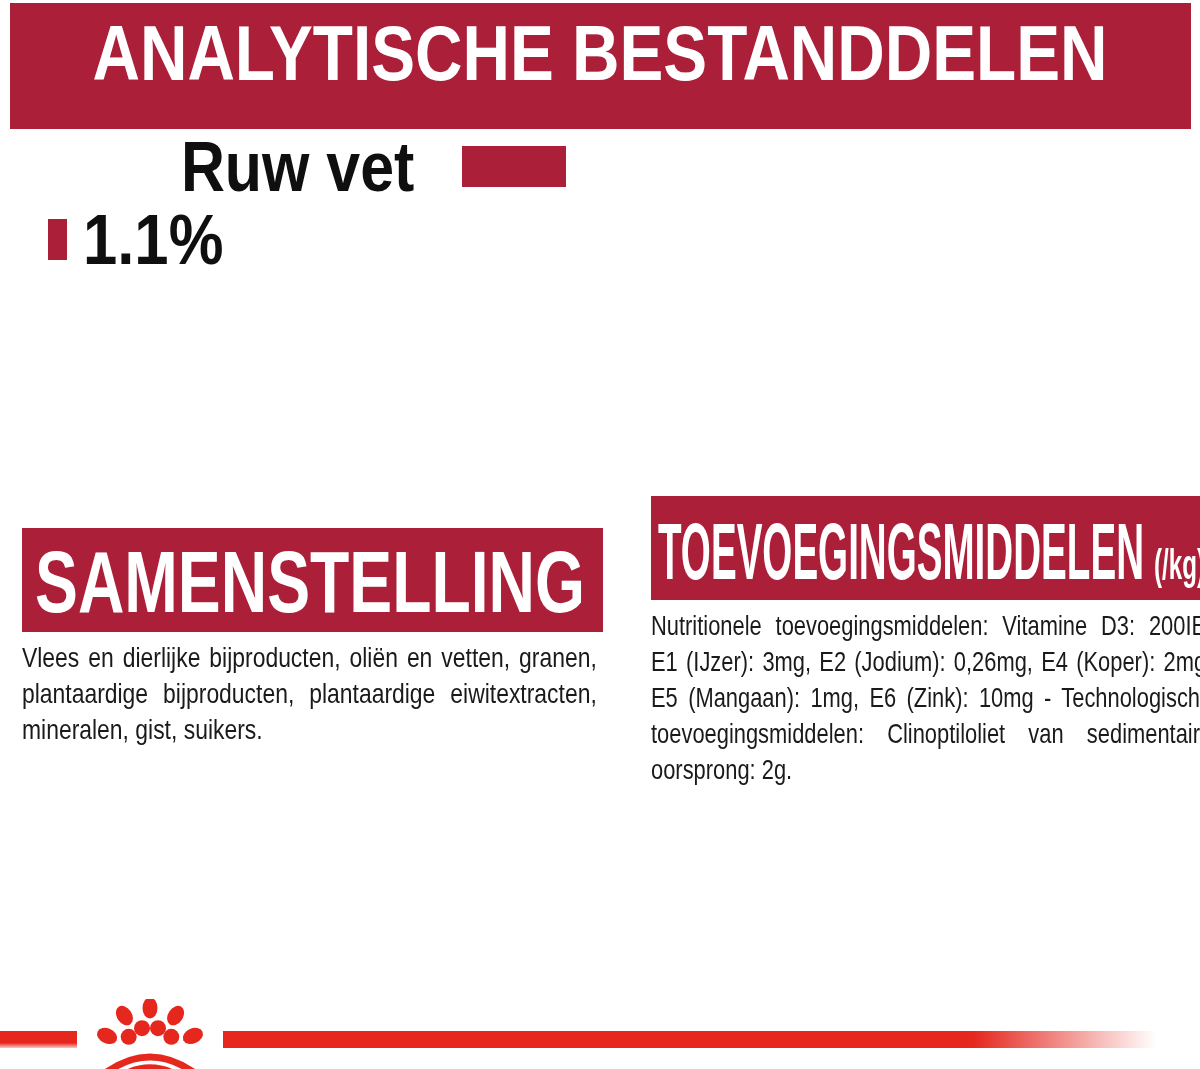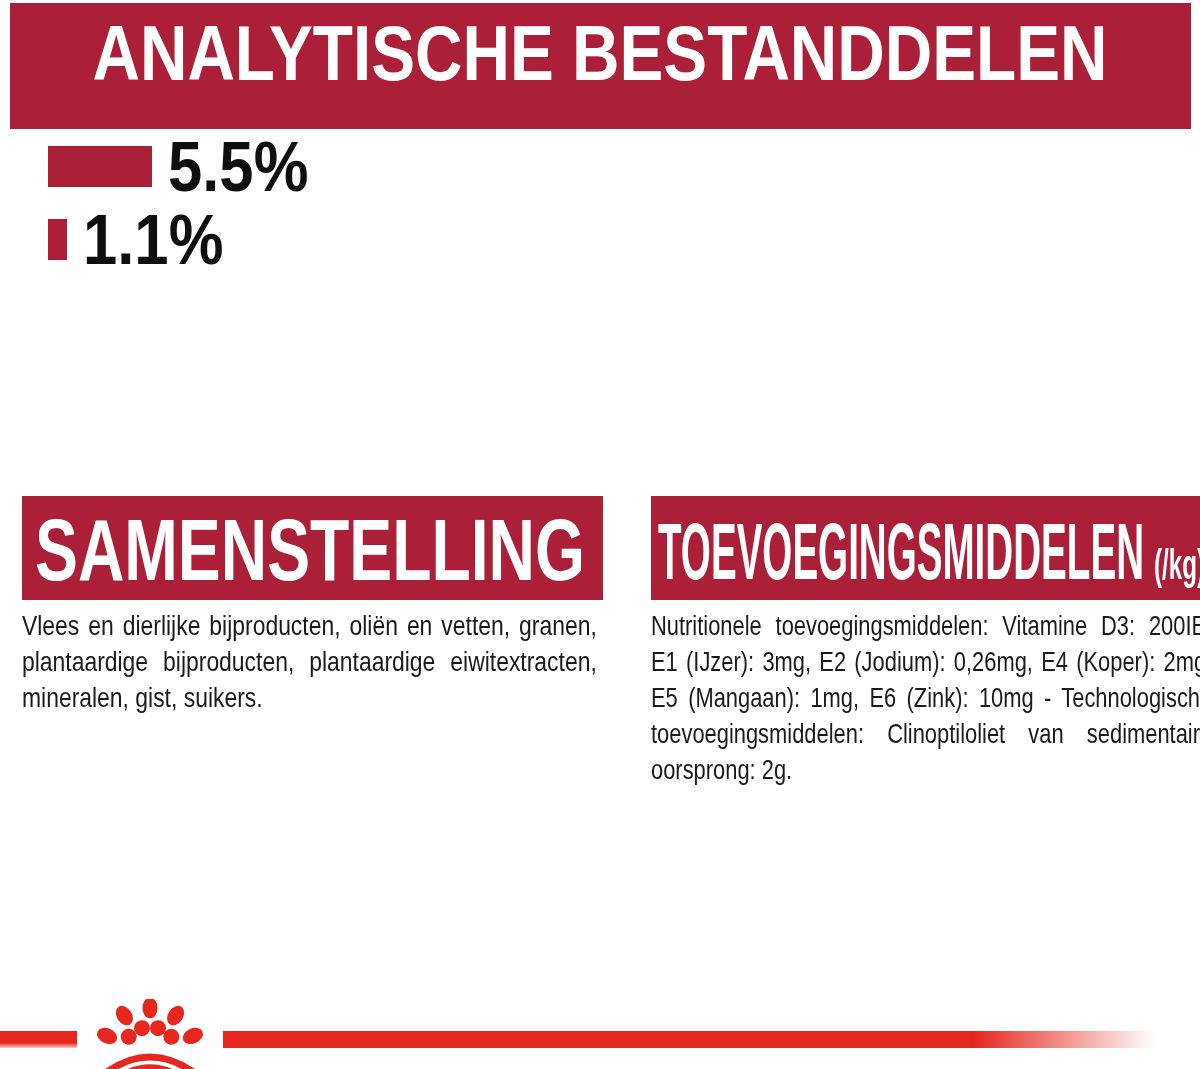--- a/index.html
+++ b/index.html
@@ -17,21 +17,21 @@
   .chart-row{display:flex;align-items:center;height:73px;}
   .chart-label{width:414px;text-align:right;font-weight:700;font-size:70px;
                white-space:nowrap;color:#0f0f0f;}
   .chart-label .cond{display:inline-block;transform:scaleX(.87);transform-origin:100% 50%;}
   .bar{margin-left:48px;height:41px;background:var(--banner-red);flex:0 0 auto;}
   .chart-value{margin-left:16px;font-weight:700;font-size:70px;white-space:nowrap;color:#0f0f0f;}
   .chart-value .cond{display:inline-block;transform:scaleX(.88);transform-origin:0 50%;}
 
   
   .col{top:496px;}
-  .col-left{left:22px;width:581px;}
+  .col-left{left:22px;width:581px;margin-top:32px;}
   .col-right{left:630px;width:560px;margin-left:21px;}
   .section-banner{height:104px;background:var(--banner-red);}
   .body-text{margin:8px 0 0 0;font-size:27.5px;line-height:36px;text-align:justify;
              color:#1a1a1a;}
   .col-left .body-text{width:690px;transform:scaleX(.833);transform-origin:0 0;}
   .col-right .body-text{width:705px;transform:scaleX(.796);transform-origin:0 0;}
 
   
   .band-stub{left:0;top:1031px;width:77px;height:17px;
              background:linear-gradient(to bottom,var(--logo-red) 0 70%,rgba(229,39,30,.25));}
@@ -43,24 +43,24 @@
 <body>
 
 <header class="abs top-banner">
   <svg class="banner-svg" width="1181" height="99">
     <text x="590" y="77" font-size="77" text-anchor="middle" textLength="1015" lengthAdjust="spacingAndGlyphs">ANALYTISCHE BESTANDDELEN</text>
   </svg>
 </header>
 
 <section class="abs chart">
   <div class="chart-row">
+    <div class="chart-label">
+      <span class="cond">Ruw vet</span>
+    </div>
     <div class="bar" style="width: 104px; background: rgb(171, 31, 57);"></div>
-    <div class="chart-value">
-      <span class="cond">5.5%</span>
-    </div>
   </div>
   <div class="chart-row">
     <div class="bar" style="width: 19px; background: rgb(171, 31, 57);"></div>
     <div class="chart-value">
       <span class="cond">1.1%</span>
     </div>
   </div>
 </section>
 
 <section class="abs col col-left">

